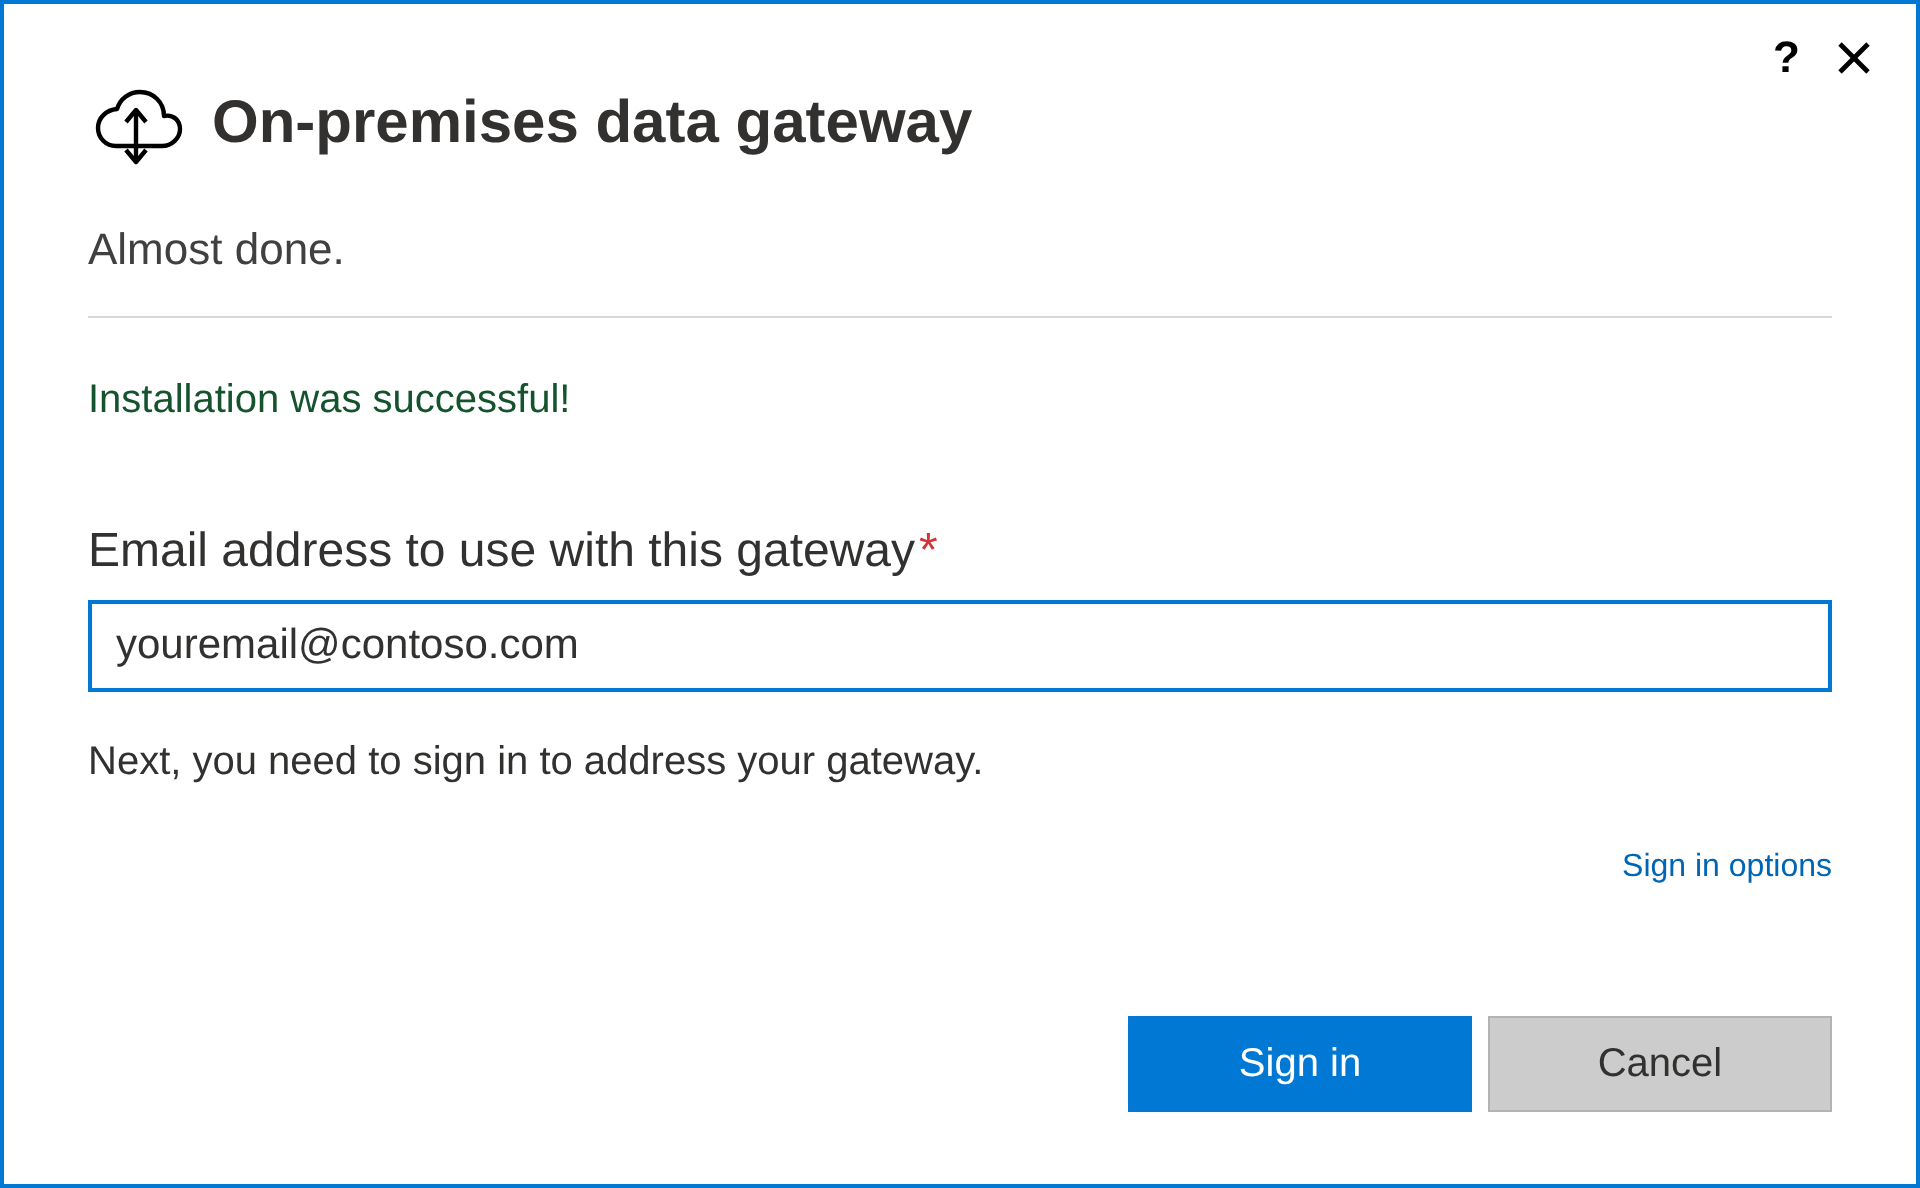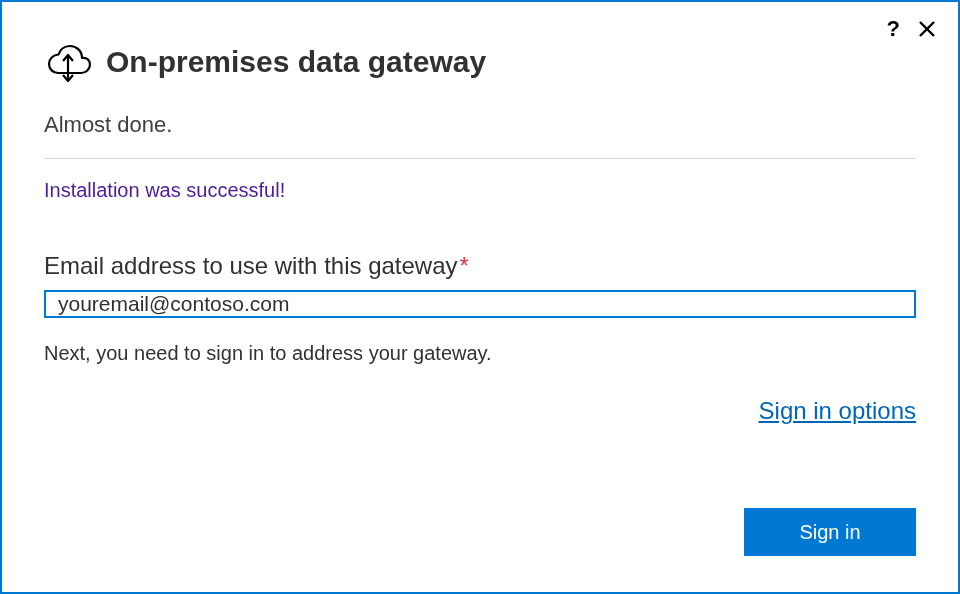--- a/index.html
+++ b/index.html
@@ -66,56 +66,55 @@
       margin-top: 26px;
       font-weight: 400;
     }
     .divider {
       margin-top: 20px;
       height: 1px;
       background: #d8d8d8;
     }
     .status-text {
       font-size: 20px;
-      color: #4c1d95;
-      margin-top: 20px;
+      color: #14532d;
+      margin-top: 30px;
     }
     .field-label-row {
       margin-top: 50px;
       font-size: 24px;
       color: #323130;
     }
     .required-asterisk {
       color: #d13438;
       margin-left: 2px;
     }
     .email-input {
       margin-top: 10px;
       width: 100%;
-      height: 28px;
+      height: 46px;
       border: 2px solid #0078d4;
       font-size: 21px;
       color: #323130;
       padding: 0 12px;
       outline: none;
       font-family: inherit;
     }
     .next-text {
       margin-top: 24px;
       font-size: 20px;
       color: #323130;
     }
     .signin-options {
       text-align: right;
       margin-top: 32px;
     }
     .signin-options a {
       color: #0066b4;
-      font-size: 24px;
-      text-decoration: underline;
+      font-size: 16px;
       cursor: pointer;
       margin-top: 28px;
     }
     .button-row {
       position: absolute;
       bottom: 36px;
       right: 42px;
       display: flex;
       gap: 8px;
     }
@@ -177,15 +176,16 @@
   <input type="text" class="email-input" value="youremail@contoso.com" style="">
 
   <div class="next-text">Next, you need to sign in to address your gateway.</div>
 
   <div class="signin-options">
     <a>Sign in options</a>
   </div>
 
   <div class="button-row">
     <button class="btn btn-primary">Sign in</button>
+    <button class="btn btn-secondary">Cancel</button>
   </div>
 
 </div>
 
 </body></html>

